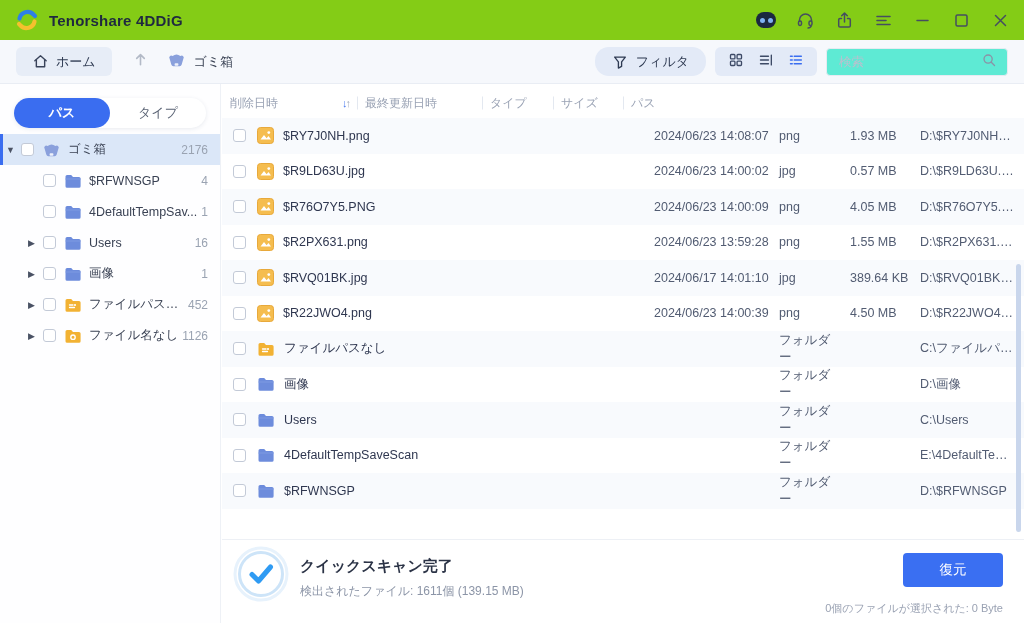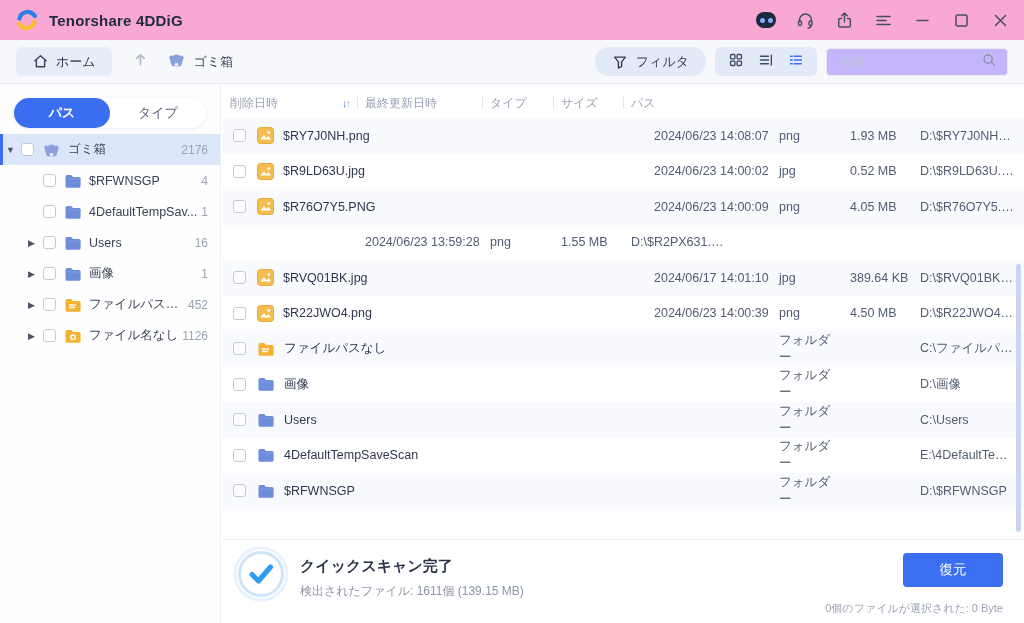--- a/index.html
+++ b/index.html
@@ -1,41 +1,41 @@
 <!DOCTYPE html>
 <html><head>
 <meta charset="utf-8">
 <style>
   html,body{margin:0;padding:0;background:#e9edf3;}
   .app{position:relative;width:1024px;height:623px;background:#fff;overflow:hidden;
        font-family:"Liberation Sans","DejaVu Sans",sans-serif;color:#2f3750;
        box-shadow:0 0 0 1px #d9dfe8;}
   
-  .titlebar{position:absolute;top:0;left:0;right:0;height:40px;background:#f9a8d4;
+  .titlebar{position:absolute;top:0;left:0;right:0;height:40px;background:#84cc16;
             display:flex;align-items:center;padding:0 14px;box-sizing:border-box;text-align:right;}
   .logo{display:flex;align-items:center;margin-right:9px;}
   .app-title{font-size:15px;font-weight:600;color:#1f2940;letter-spacing:.2px;}
   .tb-icons{margin-left:auto;display:flex;align-items:center;gap:19px;}
   .tb-ic{display:flex;align-items:center;justify-content:center;width:20px;height:20px;cursor:pointer;}
   .bot-pill{width:27px;height:16px;background:#1b2840;border-radius:9px;display:flex;align-items:center;justify-content:center;gap:3px;}
   .bot-pill i{display:block;width:5px;height:5px;border-radius:50%;background:#7fb2f2;}
   
   .navbar{position:absolute;top:40px;left:0;right:0;height:44px;background:#f6f8fc;
           border-bottom:1px solid #e9edf4;display:flex;align-items:center;
           padding:0 16px;box-sizing:border-box;}
   .home-btn{display:flex;align-items:center;gap:7px;background:#e7edf7;border-radius:6px;
             height:29px;padding:0 16px;font-size:13px;color:#2c3850;cursor:pointer;justify-content:center;}
   .crumb-up{margin-left:20px;}
   .crumb{display:flex;align-items:center;gap:8px;margin-left:18px;font-size:13px;color:#3a4254;}
   .nav-right{margin-left:auto;display:flex;align-items:center;gap:9px;}
   .filter-btn{display:flex;align-items:center;gap:8px;background:#e3eaf7;border-radius:14px;
               height:29px;padding:0 17px;font-size:13px;color:#2c3850;cursor:pointer;}
   .view-group{display:flex;align-items:center;gap:14px;background:#e3eaf7;border-radius:6px;
               height:29px;padding:0 13px;}
-  .search-box{display:flex;align-items:center;background:#c4b5fd;border:1px solid #e7ebf2;
+  .search-box{display:flex;align-items:center;background:#5eead4;border:1px solid #e7ebf2;
               border-radius:4px;height:28px;width:182px;padding:0 10px;box-sizing:border-box;}
   .search-box input{border:none;outline:none;flex:1;font-size:12.5px;color:#3a4254;background:transparent;
                     font-family:inherit;min-width:0;}
   .search-box input::placeholder{color:#b9c1ce;}
   
   .sidebar{position:absolute;top:84px;left:0;width:221px;bottom:0;background:#fefeff;
            border-right:1px solid #eef1f6;box-sizing:border-box;}
   .seg{position:absolute;top:14px;left:14px;width:192px;height:30px;background:#fff;
        border-radius:16px;box-shadow:0 1px 4px rgba(40,60,100,.10);display:flex;}
   .seg-item{flex:1;display:flex;align-items:center;justify-content:center;font-size:13px;
@@ -338,21 +338,21 @@
                 <rect x="0.5" y="0.5" width="16" height="16" rx="3" fill="none" stroke="#e8a93b"></rect>
                 <path d="M3.5 12.5 L7 8 l2.6 3.2 L11.5 9 l2.5 3.5 Z" fill="#fff"></path>
                 <circle cx="11.8" cy="5.6" r="1.4" fill="#fff"></circle>
               </svg>
             </span>
             <span class="fname">$R9LD63U.jpg</span>
           </div>
           <div class="col-deleted cell"></div>
           <div class="col-modified cell">2024/06/23 14:00:02</div>
           <div class="col-type cell">jpg</div>
-          <div class="col-size cell">0.52 MB</div>
+          <div class="col-size cell">0.57 MB</div>
           <div class="col-path cell">D:\$R9LD63U.jpg</div>
         </div>
         <div class="trow">
           <div class="col-name">
             <span class="cbx"></span>
             <span class="ficon">
               <svg width="17" height="17" viewBox="0 0 17 17">
                 <rect x="0.5" y="0.5" width="16" height="16" rx="3" fill="#f5bd4f"></rect>
                 <rect x="0.5" y="0.5" width="16" height="16" rx="3" fill="none" stroke="#e8a93b"></rect>
                 <path d="M3.5 12.5 L7 8 l2.6 3.2 L11.5 9 l2.5 3.5 Z" fill="#fff"></path>
@@ -361,20 +361,32 @@
             </span>
             <span class="fname">$R76O7Y5.PNG</span>
           </div>
           <div class="col-deleted cell"></div>
           <div class="col-modified cell">2024/06/23 14:00:09</div>
           <div class="col-type cell">png</div>
           <div class="col-size cell">4.05 MB</div>
           <div class="col-path cell">D:\$R76O7Y5.PNG</div>
         </div>
         <div class="trow">
+          <div class="col-name">
+            <span class="cbx"></span>
+            <span class="ficon">
+              <svg width="17" height="17" viewBox="0 0 17 17">
+                <rect x="0.5" y="0.5" width="16" height="16" rx="3" fill="#f5bd4f"></rect>
+                <rect x="0.5" y="0.5" width="16" height="16" rx="3" fill="none" stroke="#e8a93b"></rect>
+                <path d="M3.5 12.5 L7 8 l2.6 3.2 L11.5 9 l2.5 3.5 Z" fill="#fff"></path>
+                <circle cx="11.8" cy="5.6" r="1.4" fill="#fff"></circle>
+              </svg>
+            </span>
+            <span class="fname">$R2PX631.png</span>
+          </div>
           <div class="col-deleted cell"></div>
           <div class="col-modified cell">2024/06/23 13:59:28</div>
           <div class="col-type cell">png</div>
           <div class="col-size cell">1.55 MB</div>
           <div class="col-path cell">D:\$R2PX631.png</div>
         </div>
         <div class="trow">
           <div class="col-name">
             <span class="cbx"></span>
             <span class="ficon">

